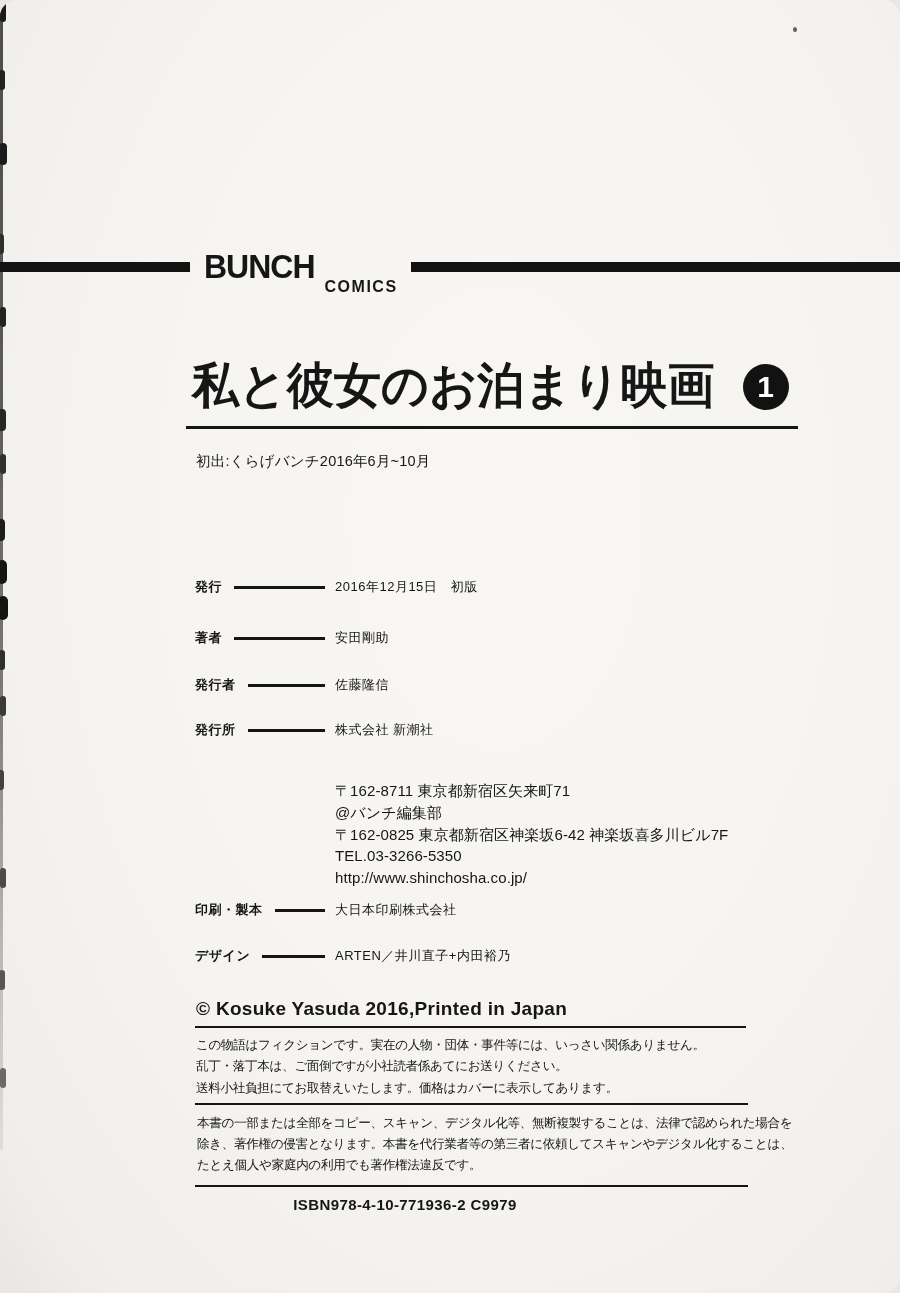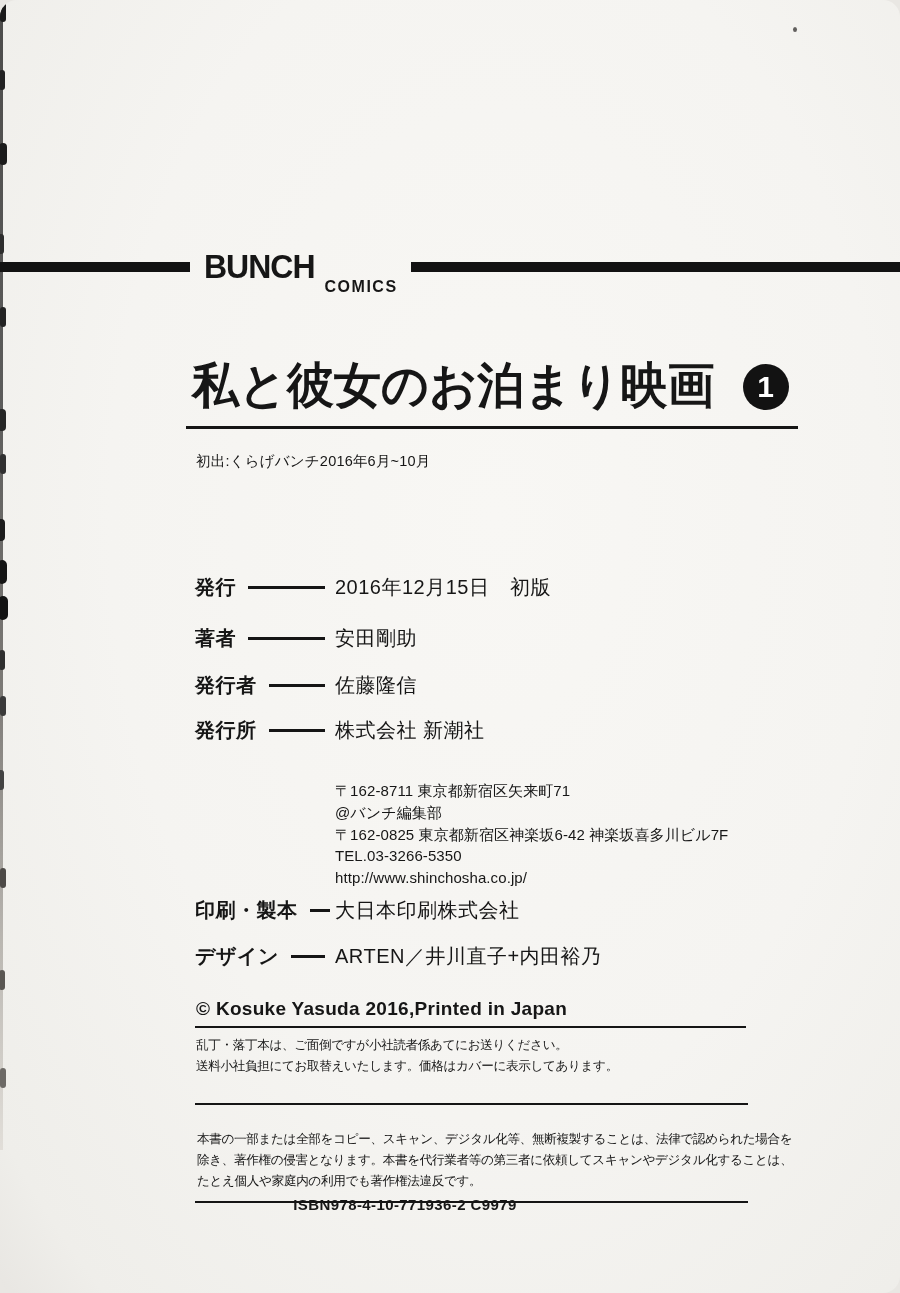--- a/index.html
+++ b/index.html
@@ -49,39 +49,39 @@
   .volbadge {
     width: 46px; height: 46px; border-radius: 50%; background: #121212; color: #fff;
     display: flex; align-items: center; justify-content: center;
     font-size: 30px; font-weight: 800; margin-top: 3px;
   }
   .title-rule { position: absolute; left: 186px; top: 426px; width: 612px; height: 2.5px; background: #151515; }
 
   .firstpub { position: absolute; left: 196px; top: 452px; font-size: 14.5px; letter-spacing: 0.2px; }
 
   
-  .crow { position: absolute; left: 195px; display: flex; align-items: center; height: 20px; font-size: 20px; white-space: nowrap; justify-content: flex-end; }
+  .crow { position: absolute; left: 195px; display: flex; align-items: center; height: 20px; font-size: 13px; white-space: nowrap; justify-content: flex-end; }
   .lblwrap { width: 140px; display: flex; align-items: center; flex: none; }
   .lbl { font-weight: 700; letter-spacing: 0.5px; }
   .leader { flex: 1; height: 2.2px; background: #151515; margin: 1px 10px 0 12px; min-width: 20px; }
   .val { letter-spacing: 0.5px; }
 
   .pubdetails { position: absolute; left: 335px; top: 780px; font-size: 15px; line-height: 21.8px; letter-spacing: 0.1px; }
   .pubdetails div { white-space: nowrap; }
 
   .copyright { position: absolute; left: 196px; top: 998px; font-size: 19px; font-weight: 700; letter-spacing: 0.3px; }
   .rule-c { position: absolute; left: 195px; top: 1026px; width: 551px; height: 2.2px; background: #151515; }
 
   .notice { position: absolute; left: 196px; top: 1035px; font-size: 12.6px; line-height: 21.4px; letter-spacing: -0.35px; }
   .notice div { white-space: nowrap; }
 
   .legalbox {
     position: absolute; left: 195px; top: 1103px; width: 551px;
     border-top: 2.5px solid #151515; border-bottom: 2.5px solid #151515;
-    padding: 24px 0 9px 2px;
+    padding: 8px 0 9px 2px;
     font-size: 12.6px; line-height: 21px; letter-spacing: -0.35px;
   }
   .legalbox div { white-space: nowrap; }
 
   .isbn { position: absolute; left: 195px; top: 1196px; width: 420px; text-align: center; font-size: 15px; font-weight: 700; letter-spacing: 0.4px; }
 </style>
 </head>
 <body>
 
 <div class="page">
@@ -154,20 +154,21 @@
         <span class="lbl">デザイン</span>
         <span class="leader"></span>
       </div>
     <span class="val">ARTEN／井川直子+内田裕乃</span>
   </div>
 
   <div class="copyright">© Kosuke Yasuda 2016,Printed in Japan</div>
   <div class="rule-c"></div>
 
   <div class="notice">
+    <div>この物語はフィクションです。実在の人物・団体・事件等には、いっさい関係ありません。</div>
     <div>乱丁・落丁本は、ご面倒ですが小社読者係あてにお送りください。</div>
     <div>送料小社負担にてお取替えいたします。価格はカバーに表示してあります。</div>
   </div>
 
   <div class="legalbox">
     <div>本書の一部または全部をコピー、スキャン、デジタル化等、無断複製することは、法律で認められた場合を</div>
     <div>除き、著作権の侵害となります。本書を代行業者等の第三者に依頼してスキャンやデジタル化することは、</div>
     <div>たとえ個人や家庭内の利用でも著作権法違反です。</div>
   </div>
 

